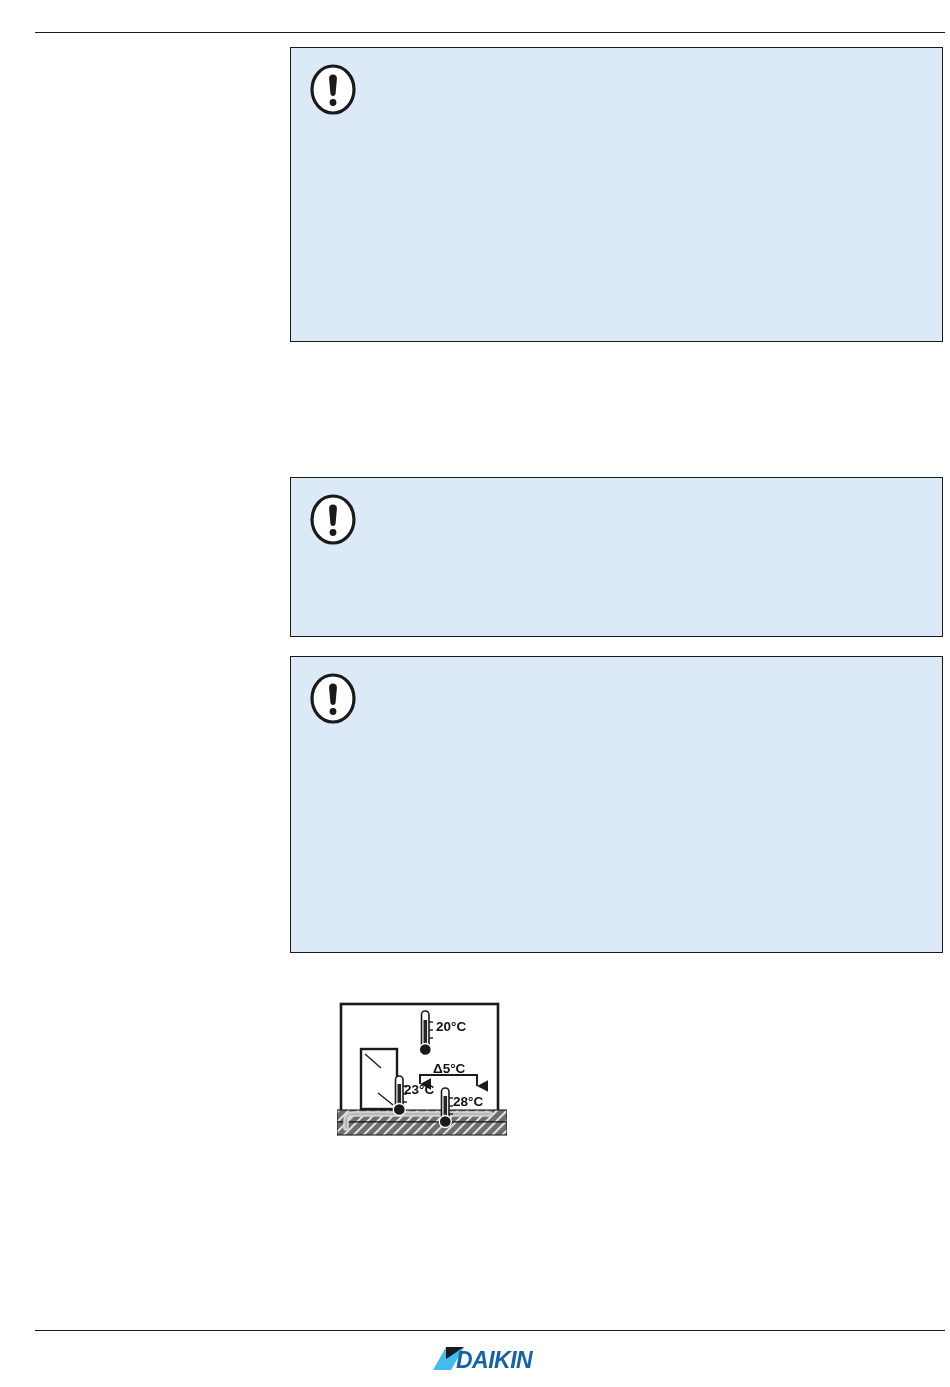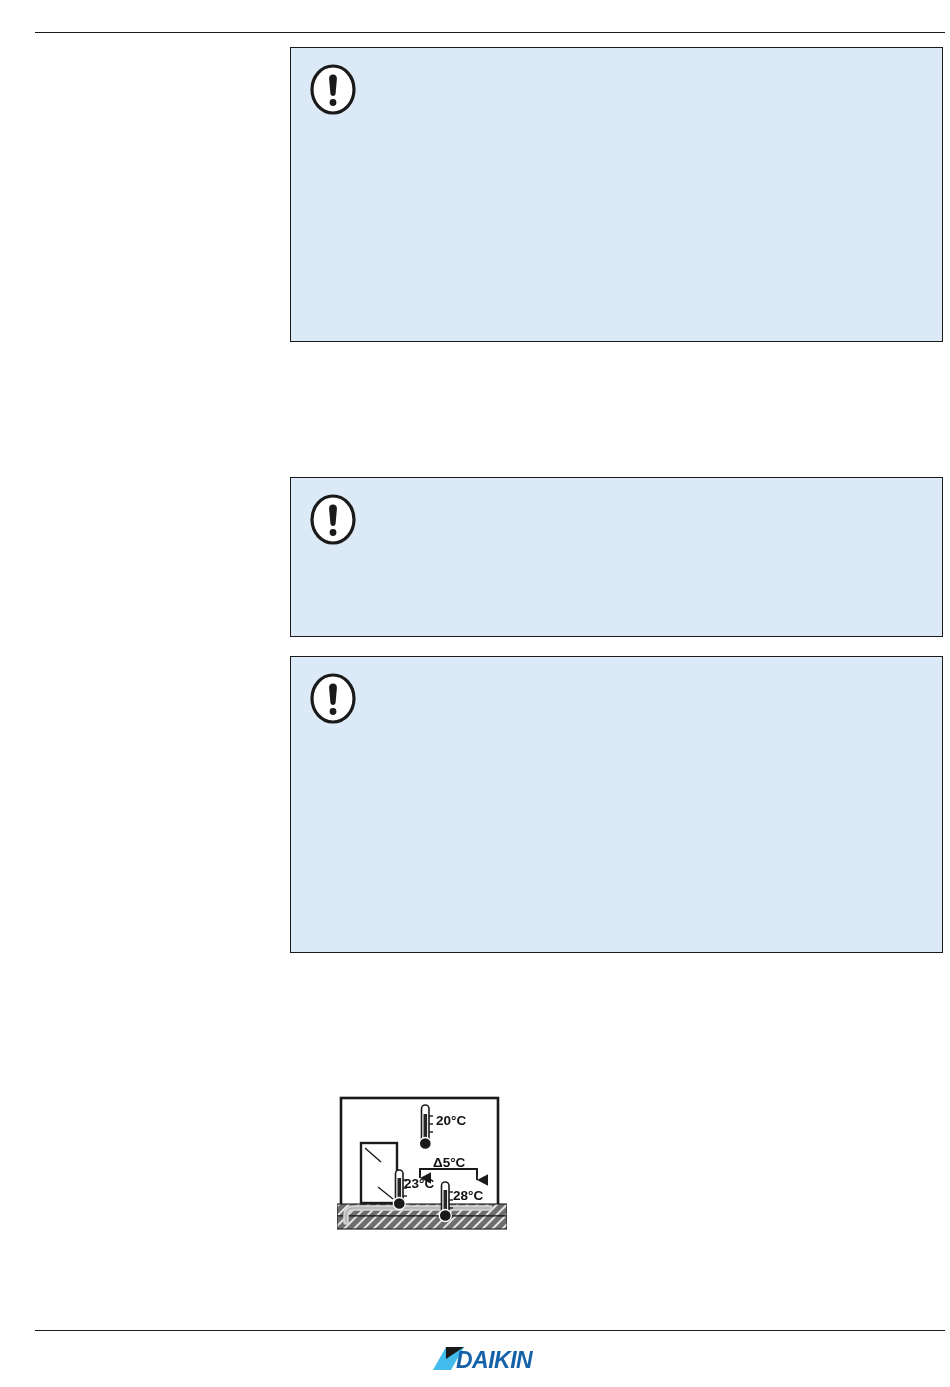--- a/index.html
+++ b/index.html
@@ -37,21 +37,21 @@
     width:50px;height:55px;
   }
   .notice-body{
     position:absolute;left:82px;top:16px;right:12px;bottom:10px;
     font-size:13px;line-height:17px;color:#111;
     white-space:pre-wrap;
   }
 
   
   .figure{
-    position:absolute;left:337px;top:1096px;
+    position:absolute;left:337px;top:1002px;
     width:170px;height:135px;
   }
 
   
   .page-footer{
     position:absolute;left:35px;top:1330px;width:910px;height:71px;
   }
   .footer-rule{
     position:absolute;left:0;top:0;width:100%;height:0;
     border-top:1.6px solid #1a1a1a;

